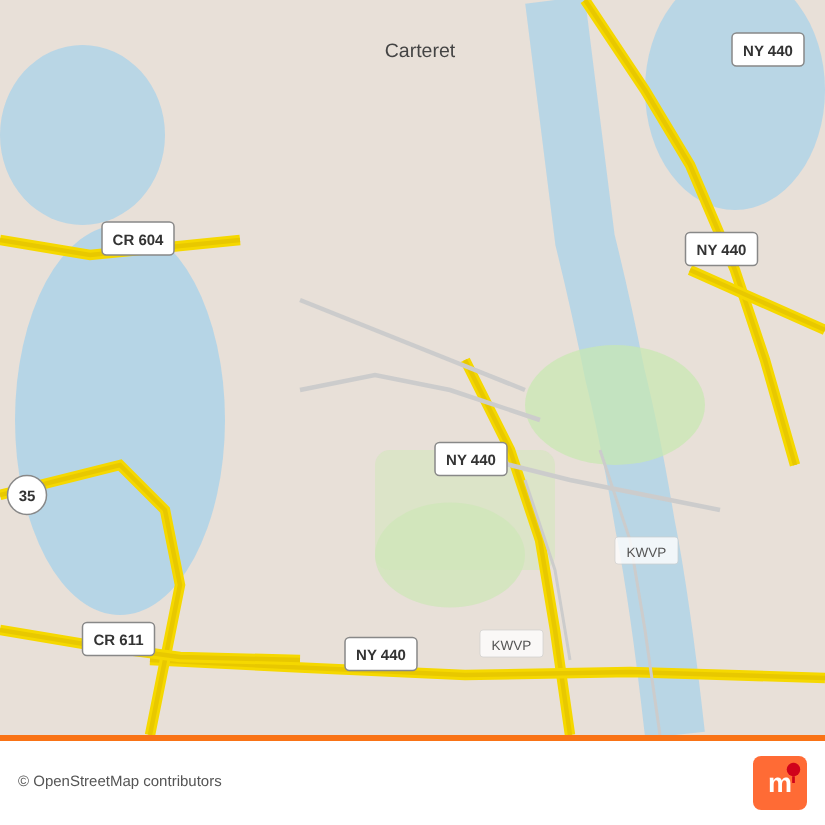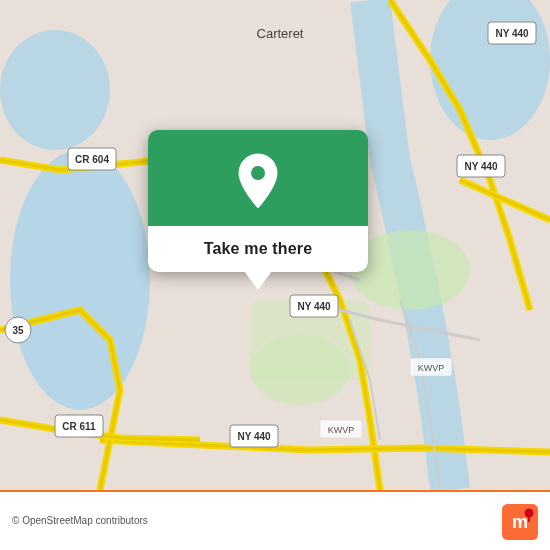--- a/index.html
+++ b/index.html
@@ -83,21 +83,21 @@
       border-right: 14px solid transparent;
       border-top: 19px solid white;
       z-index: 11;
     }
 
     
     #bottom-bar {
       width: 550px;
       height: 60px;
       background: white;
-      border-top: 2px solid #f97316;
+      border-top: 4px solid #f97316;
       display: flex;
       flex-direction: column;
       justify-content: center;
       padding: 0 12px;
       position: absolute;
       bottom: 0; left: 0;
     }
 
     #attribution {
       font-size: 10px;
@@ -197,30 +197,20 @@
 
     <rect x="410" y="358" width="42" height="18" rx="2" fill="white" stroke="#ccc" stroke-width="0.5" opacity="0.8"></rect>
     <text x="431" y="371" text-anchor="middle" font-size="9" fill="#555">KWVP</text>
 
     <rect x="320" y="420" width="42" height="18" rx="2" fill="white" stroke="#ccc" stroke-width="0.5" opacity="0.8"></rect>
     <text x="341" y="433" text-anchor="middle" font-size="9" fill="#555">KWVP</text>
 
     <text x="280" y="38" text-anchor="middle" font-size="13" fill="#444" font-weight="500">Carteret</text>
   </svg>
 
-  <div id="popup-card">
-    <div id="popup-icon-area">
-
-      <svg class="map-pin-icon" viewBox="0 0 48 58" xmlns="http://www.w3.org/2000/svg">
-        <path d="M24 2C13.5 2 5 10.5 5 21C5 35 24 56 24 56C24 56 43 35 43 21C43 10.5 34.5 2 24 2Z" fill="white" stroke="white" stroke-width="1"></path>
-        <circle cx="24" cy="21" r="7" fill="#2e9e5e"></circle>
-      </svg>
-    </div>
-    <button id="popup-button">Take me there</button>
-  </div>
 </div>
 
 <div id="bottom-bar">
   <span id="attribution">© OpenStreetMap contributors</span>
 
   <div id="moovit-logo">
     <svg class="moovit-icon" viewBox="0 0 40 40" xmlns="http://www.w3.org/2000/svg">
 
       <rect width="40" height="40" rx="6" fill="#ff6b35"></rect>
 

